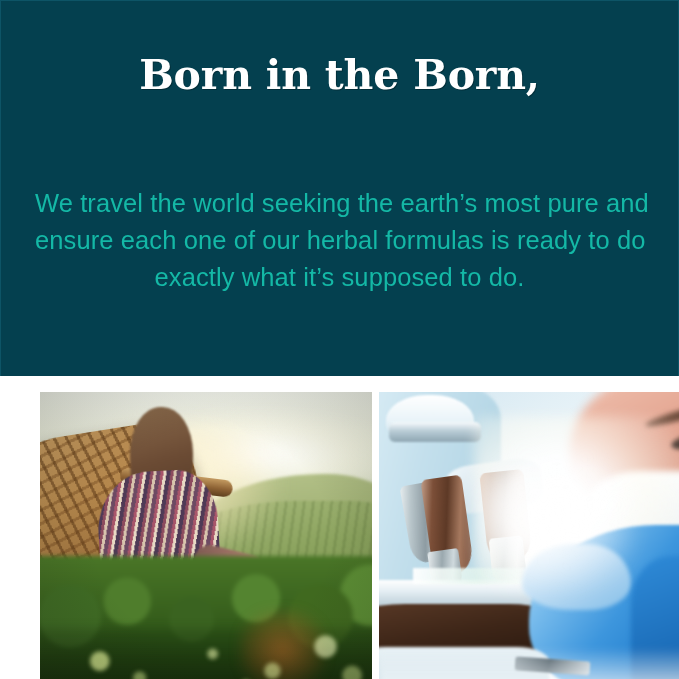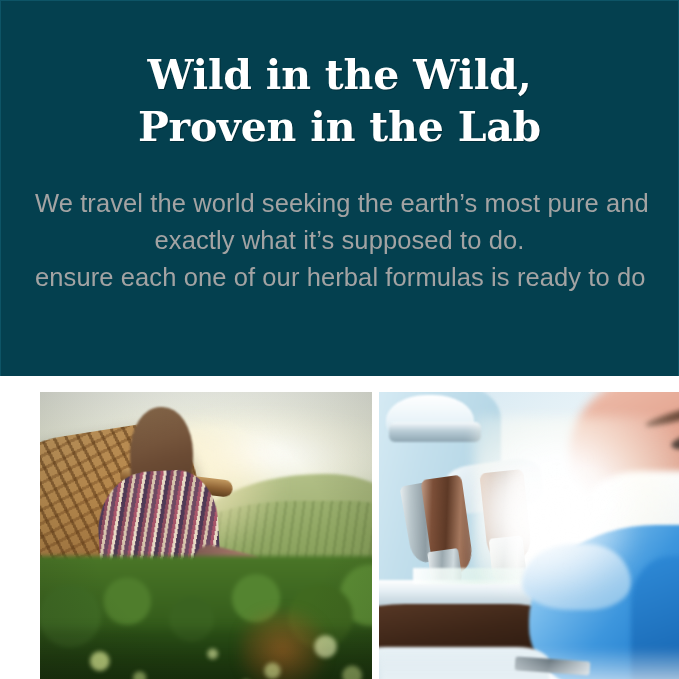--- a/index.html
+++ b/index.html
@@ -59,21 +59,21 @@
     position: absolute;
     left: 34px;
     right: 34px;
     top: 184px;
     text-align: center;
     font-family: "Liberation Sans", sans-serif;
     font-weight: 400;
     font-size: 25.5px;
     line-height: 37px;
     letter-spacing: 0.1px;
-    color: #a3a3a3;
+    color: #14b8a6;
   }
   .subcopy-line {
     display: block;
     white-space: nowrap;
   }
 
   
   .photo-strip {
     position: absolute;
     left: 0;
@@ -451,28 +451,27 @@
   }
 </style>
 </head>
 <body>
 
 <div class="ad-card">
 
   <section class="hero-panel">
 
     <h1 class="headline">
-      <span class="headline-line">Wild in the Wild,</span>
-      <span class="headline-line">Proven in the Lab</span>
+      <span class="headline-line">Born in the Born,</span>
     </h1>
 
     <p class="subcopy">
       <span class="subcopy-line">We travel the world seeking the earth’s most pure and</span>
+      <span class="subcopy-line">ensure each one of our herbal formulas is ready to do</span>
       <span class="subcopy-line">exactly what it’s supposed to do.</span>
-      <span class="subcopy-line">ensure each one of our herbal formulas is ready to do</span>
     </p>
   </section>
 
   <section class="photo-strip">
 
     <figure class="photo photo-left">
       <div class="photo-inner">
         <div class="tea-sky"></div>
         <div class="tea-haze"></div>
         <div class="tea-hill-far"></div>

